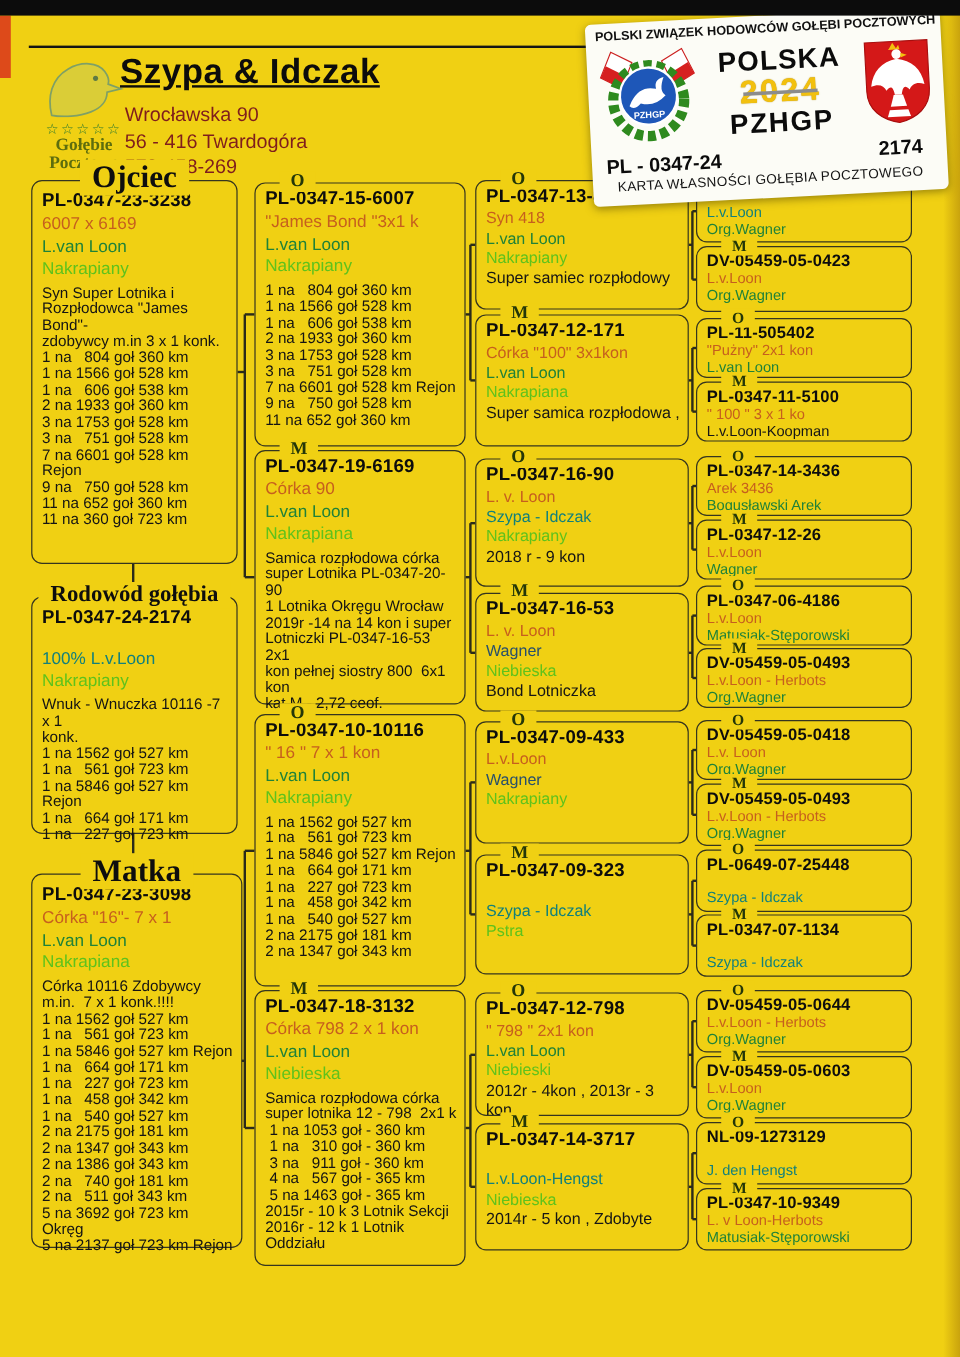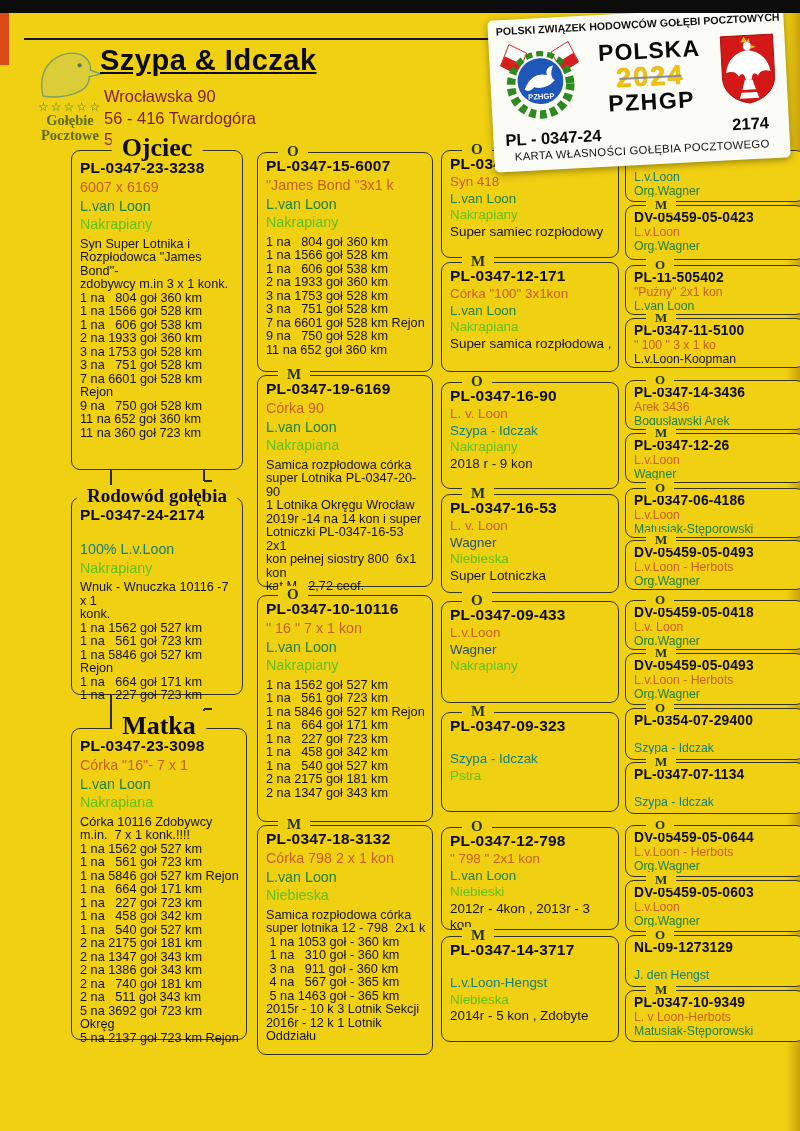--- a/index.html
+++ b/index.html
@@ -30,21 +30,21 @@
              letter-spacing:2px;text-shadow:0 0 1px #a88400;}
   .year-strike{position:absolute;left:4%;right:4%;top:13px;height:2.5px;background:#8c8c8c;}
   .card-org{font-size:23px;font-weight:bold;letter-spacing:1.5px;color:#0b0b0b;line-height:25px;}
   .card-bottom{display:flex;justify-content:space-between;align-items:flex-end;padding:0 4px;margin-top:-3px;}
   .card-ring{font-size:16.5px;font-weight:bold;color:#0b0b0b;}
   .card-serial{font-size:16.5px;font-weight:bold;color:#0b0b0b;margin-right:8px;margin-bottom:4px;}
   .card-caption{font-size:11.3px;text-align:center;color:#151515;letter-spacing:0.3px;white-space:nowrap;margin-top:1px;}
 
   
   .pbox{position:absolute;border:1.6px solid #35351f;border-radius:9px;background:#f0d013;
-        padding:4px 6px 2px 8px;box-sizing:border-box;z-index:10;margin-left:45px;}
+        padding:4px 6px 2px 8px;box-sizing:border-box;z-index:10;}
   .glabel{position:absolute;top:-10px;left:20px;background:#f0d013;padding:0 9px;
           font-family:"Liberation Serif",serif;font-weight:bold;font-size:15px;color:#243708;}
   .c4 .glabel{font-size:13px;top:-9px;}
   .ptitle{position:absolute;top:-18px;left:50%;transform:translateX(-50%);background:#f0d013;padding:0 10px;
           font-family:"Liberation Serif",serif;font-weight:bold;font-size:26px;color:#0e0e0e;white-space:nowrap;}
   .ptitle.small{font-size:19px;top:-13px;text-align:right;}
   .c1{padding-top:8px;}
   .bid{font-weight:bold;font-size:15.5px;color:#0d0d0d;letter-spacing:0.2px;min-height:17px;margin-bottom:1px;}
   .c4 .bid{font-size:13.8px;min-height:15px;margin-bottom:0;}
   .ln{font-size:14.3px;line-height:18.5px;min-height:15px;}
@@ -271,21 +271,21 @@
         <div class="ln tone-teal">Szypa - Idczak</div>
         <div class="ln tone-lightgreen">Nakrapiany</div>
         <div class="ln tone-black">2018 r - 9 kon</div>
       </div>
       <div class="pbox c3" style="left: 396px; top: 494px; width: 178px; height: 99px;">
         <span class="glabel">M</span>
         <div class="bid">PL-0347-16-53</div>
         <div class="ln tone-orange">L. v. Loon</div>
         <div class="ln tone-navy">Wagner</div>
         <div class="ln tone-lightgreen">Niebieska</div>
-        <div class="ln tone-black">Super Lotniczka</div>
+        <div class="ln tone-black">Bond Lotniczka</div>
       </div>
       <div class="pbox c3" style="left: 396px; top: 601px; width: 178px; height: 102px;">
         <span class="glabel">O</span>
         <div class="bid">PL-0347-09-433</div>
         <div class="ln tone-orange">L.v.Loon</div>
         <div class="ln tone-navy">Wagner</div>
         <div class="ln tone-lightgreen">Nakrapiany</div>
       </div>
       <div class="pbox c3" style="left: 396px; top: 712px; width: 178px; height: 100px;">
         <span class="glabel">M</span>
@@ -365,21 +365,21 @@
         <div class="ln tone-green">Org.Wagner</div>
       </div>
       <div class="pbox c4" style="left: 580px; top: 653px; width: 180px; height: 52px;">
         <span class="glabel">M</span>
         <div class="bid">DV-05459-05-0493</div>
         <div class="ln tone-orange">L.v.Loon - Herbots</div>
         <div class="ln tone-green">Org.Wagner</div>
       </div>
       <div class="pbox c4" style="left: 580px; top: 708px; width: 180px; height: 52px;">
         <span class="glabel">O</span>
-        <div class="bid">PL-0354-07-29400</div>
+        <div class="bid">PL-0649-07-25448</div>
         <div class="ln tone-black"></div>
         <div class="ln tone-teal">Szypa - Idczak</div>
       </div>
       <div class="pbox c4" style="left: 580px; top: 762px; width: 180px; height: 52px;">
         <span class="glabel">M</span>
         <div class="bid">PL-0347-07-1134</div>
         <div class="ln tone-black"></div>
         <div class="ln tone-teal">Szypa - Idczak</div>
       </div>
       <div class="pbox c4" style="left: 580px; top: 825px; width: 180px; height: 52px;">

